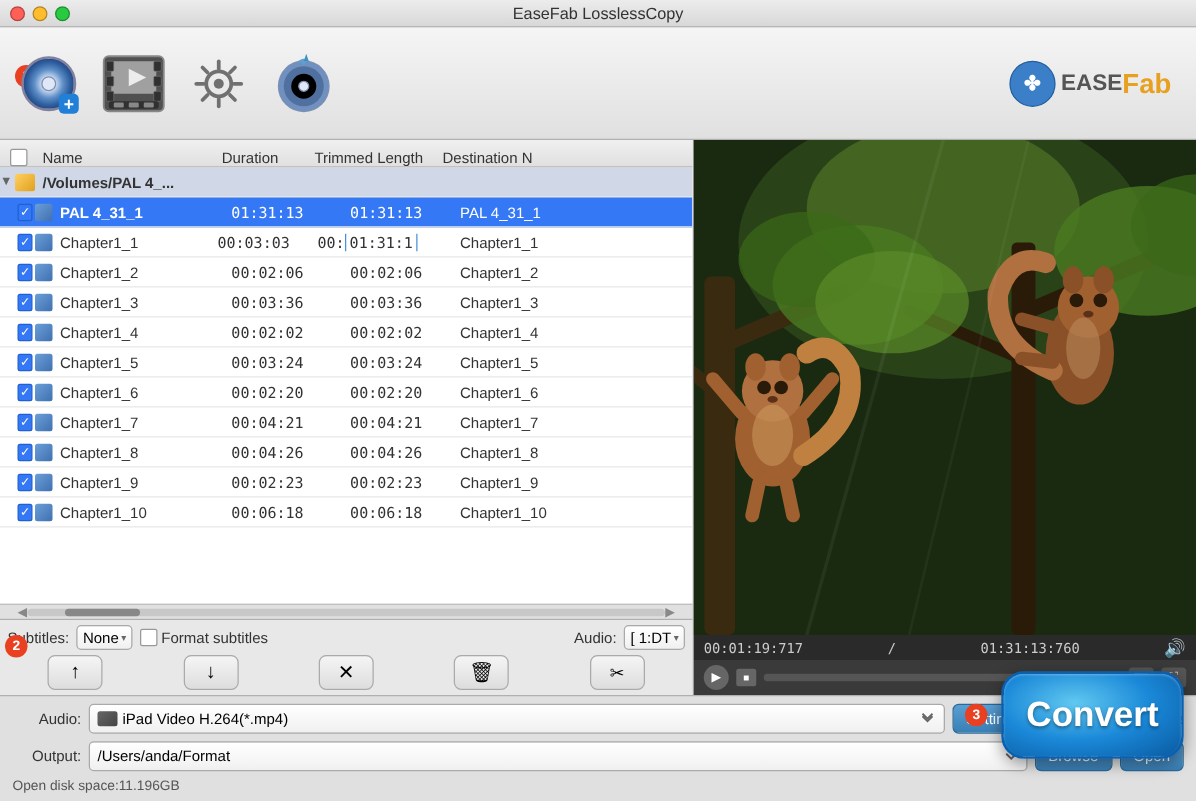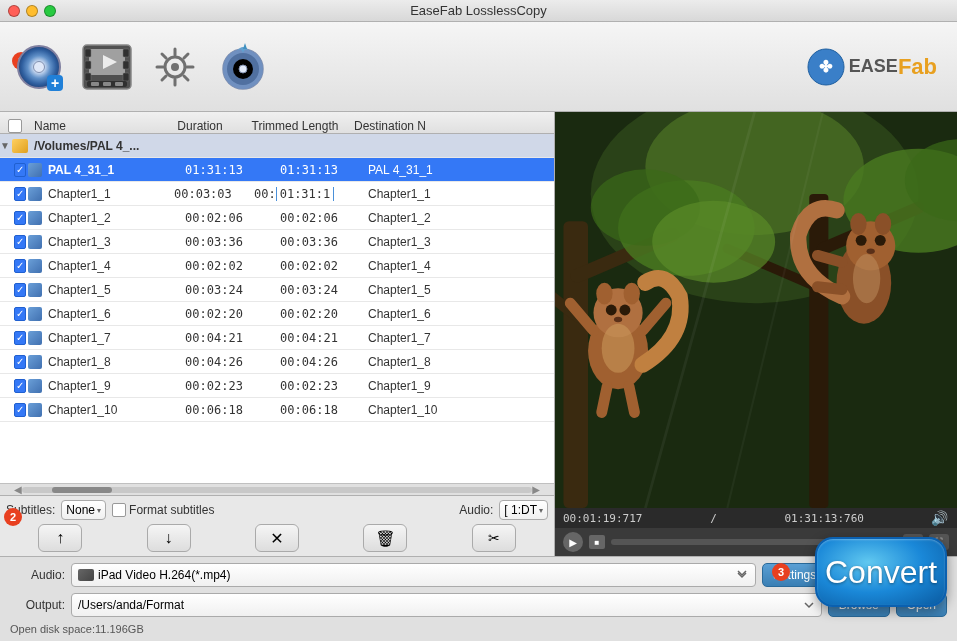--- a/index.html
+++ b/index.html
@@ -332,28 +332,28 @@
     .merge-checkbox {
       width: 12px; height: 12px;
       border: 1px solid #999;
       background: white;
       border-radius: 2px;
     }
     .convert-btn {
       position: absolute;
       right: 10px;
       bottom: 34px;
-      width: 132px;
+      width: 146px;
       height: 70px;
       background: radial-gradient(ellipse at 40% 35%, #60c8f0, #1a88d8 50%, #0a5aa0);
       border: 2px solid #0a60b0;
       border-radius: 18px;
       color: white;
-      font-size: 32px;
-      font-weight: normal;
+      font-size: 28px;
+      font-weight: bold;
       cursor: pointer;
       box-shadow: 0 4px 12px rgba(0,0,0,0.4), inset 0 1px 2px rgba(255,255,255,0.3);
       display: flex;
       align-items: center;
       justify-content: center;
       text-shadow: 0 1px 3px rgba(0,0,0,0.4);
     }
     .free-disk {
       font-size: 11px;
       color: #555;

